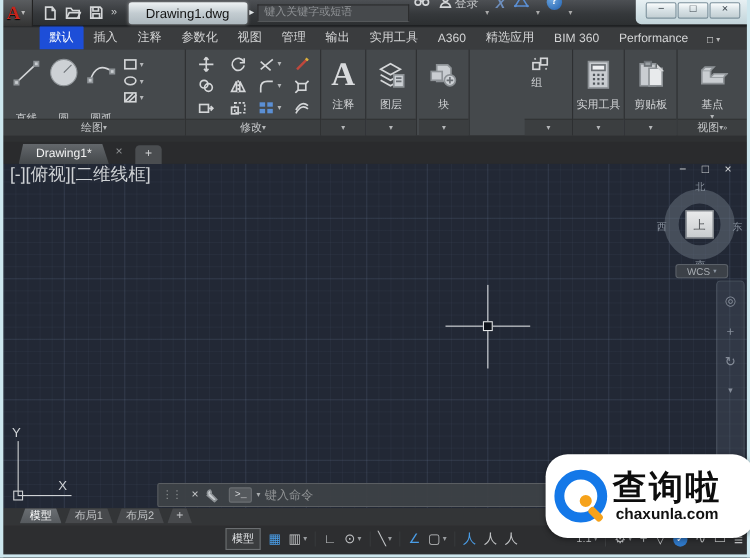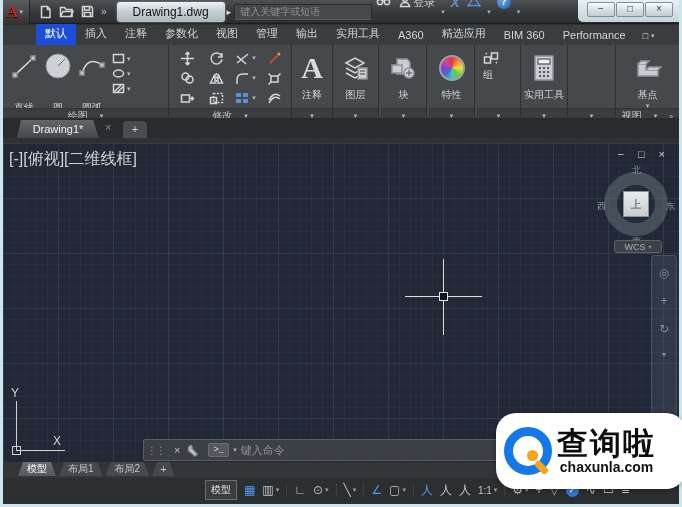--- a/index.html
+++ b/index.html
@@ -42,21 +42,21 @@
   .rtab { color:#d4d5d6; font-size:11px; padding:3px 9px 4px; cursor:default; }
   .rtab.active { background:#1d4ed8; color:#fff; border-radius:2px 2px 0 0; }
   .rtab-overflow { display:flex; align-items:center; gap:3px; margin-left:8px; padding-bottom:4px; }
   .rtab-overflow .sq { color:#e8e8e8; font-size:9px; }
   .rtab-overflow .cv { color:#bbb; font-size:7px; }
 
   
   .ribbon { position:absolute; top:45px; left:3px; width:676px; height:78px; background:#45494c; z-index:10; }
   .panel { position:absolute; top:0; height:78px; border-right:1px solid #2d2f31; }
   .panel-strip { position:absolute; bottom:0; left:0; width:100%; height:15px; background:#3b3e40; border-top:1px solid #323435;
-    display:flex; align-items:center; justify-content:center; gap:12px; color:#c6c8ca; font-size:10px; }
+    display:flex; align-items:center; justify-content:center; gap:0; color:#c6c8ca; font-size:10px; }
   .strip-caret { font-size:7px; color:#b5b7b9; }
   .draw-tools { display:flex; padding:3px 2px 0 4px; }
   .tool { width:34px; display:flex; flex-direction:column; align-items:center; }
   .tool .tico { height:36px; display:flex; align-items:center; justify-content:center; }
   .tool .tlabel { color:#d3d5d7; font-size:10px; margin-top:17px; }
   .tool .tcaret { color:#b5b7b9; font-size:7px; margin-top:1px; height:7px; }
   .mini-col { display:flex; flex-direction:column; gap:4px; padding-top:5px; margin-left:3px; }
   .mini-item { display:flex; align-items:center; gap:2px; }
   .mini-item .cv { color:#b5b7b9; font-size:7px; }
   .mod-grid { display:grid; grid-template-columns:repeat(4,29px); grid-auto-rows:20px; padding:3px 0 0 4px; }
@@ -65,21 +65,21 @@
   .bigbtn { display:flex; flex-direction:column; align-items:center; padding-top:4px; }
   .bigbtn .bico { height:38px; display:flex; align-items:center; justify-content:center; }
   .bigbtn .blabel { color:#d3d5d7; font-size:10px; margin-top:1px; }
   .bigbtn .bcaret { color:#b5b7b9; font-size:7px; height:8px; }
   .big-a { color:#d8dadc; font-size:30px; font-weight:bold; font-family:"Liberation Serif","DejaVu Serif",serif; line-height:1; }
   .prop-wheel { width:26px; height:26px; border-radius:50%;
     background:conic-gradient(#e03c3c,#f0923c,#f0e23c,#67c93f,#3fc9b8,#3f6cd8,#8a3fd8,#d83f9e,#e03c3c);
     border:2px solid #9aa0a4; }
 
   
-  .doc-tabs { position:absolute; top:118px; left:3px; width:676px; height:20px; background:#2a2b2d; z-index:10; }
+  .doc-tabs { position:absolute; top:129px; left:3px; width:676px; height:20px; background:#2a2b2d; z-index:10; }
   .doc-tab { position:absolute; left:14px; top:2px; width:82px; height:18px; color:#f2f2f2; font-size:11px;
     background:linear-gradient(#63676b,#44484b); border-radius:4px 4px 0 0; display:flex; align-items:center; justify-content:center;
     clip-path:polygon(0 100%, 4px 0, calc(100% - 6px) 0, 100% 100%); }
   .doc-close { position:absolute; left:102px; top:3px; color:#8e9092; font-size:11px; }
   .doc-plus { position:absolute; left:120px; top:3px; width:24px; height:17px; background:#4a4d50; border-radius:4px 4px 0 0;
     color:#cfd1d3; font-size:11px; text-align:center; line-height:16px; }
 
   
   .canvas { position:absolute; top:143px; left:3px; width:676px; height:319px; background:#222835; overflow:hidden; z-index:5;
     background-image:
@@ -129,21 +129,21 @@
     clip-path:polygon(5px 0, calc(100% - 5px) 0, 100% 100%, 0 100%); }
 
   
   .statusbar { position:absolute; top:478px; left:3px; width:676px; height:24px; background:#2d2e30; z-index:10;
     display:flex; align-items:center; padding-left:202px; gap:7px; color:#c2c4c6; font-size:12px; }
   .st { display:flex; align-items:center; gap:2px; }
   .st .cv { font-size:7px; color:#9a9da0; }
   .st.blue { color:#4a9ee8; }
   .st-model { border:1px solid #6b6e71; background:#3a3c3e; font-size:10px; color:#e4e6e8; padding:2px 5px; }
   .st-sep { width:1px; height:14px; background:#202123; border-right:1px solid #3d3f41; }
-  .st-scale { font-size:10px; }
+  .st-scale { font-size:10px;margin-left:46px; }
   .st-circle { width:13px; height:13px; border-radius:50%; background:#2f78c8; color:#fff; font-size:9px; text-align:center; line-height:13px; }
   .st-menu { font-size:14px; }
 
   
   .watermark { position:absolute; left:496px; top:413px; width:190px; height:76px; background:#fff; border-radius:20px;
     z-index:70; box-shadow:0 1px 5px rgba(0,0,0,.35); display:flex; align-items:center; padding-left:8px; }
   .wm-logo { position:relative; width:48px; height:48px; flex:0 0 auto; }
   .wm-ring { position:absolute; inset:0; border-radius:50%; border:9px solid #1478e8; }
   .wm-lens { position:absolute; left:20px; top:20px; width:17px; height:17px; border-radius:50%; background:#f6a21a; border:3px solid #fff; }
   .wm-handle { position:absolute; left:34px; top:33px; width:7px; height:15px; background:#f6a21a; border-radius:3px; transform:rotate(-45deg); }
@@ -435,31 +435,20 @@
               <path d="M20 15v6M17 18h6" stroke="#6b7075"></path>
             </svg>
           </span>
         <span class="blabel">块</span>
       </div>
       <div class="panel-strip">
           <span class="strip-caret">▾</span>
         </div>
     </div>
 
-    <div class="panel" style="left:426px;width:46px;">
-      <div class="bigbtn">
-        <span class="bico">
-            <span class="prop-wheel"></span>
-          </span>
-        <span class="blabel">特性</span>
-      </div>
-      <div class="panel-strip">
-          <span class="strip-caret">▾</span>
-        </div>
-    </div>
 
     <div class="panel" style="left:474px;width:44px;">
       <div class="bigbtn" style="align-items:flex-start;padding-left:6px;">
         <span class="bico" style="height:18px;">
             <svg class="lic" width="16" height="14" viewBox="0 0 16 14">
               <rect x="1.5" y="6" width="6" height="6"></rect>
               <rect x="8.5" y="2" width="6" height="6"></rect>
               <path d="M3 2l1.5 2M13 11l1.5 2" stroke-dasharray="1.5 1"></path>
             </svg>
           </span>
@@ -480,20 +469,31 @@
             </svg>
           </span>
         <span class="blabel">实用工具</span>
       </div>
       <div class="panel-strip">
           <span class="strip-caret">▾</span>
         </div>
     </div>
 
     <div class="panel" style="left:565px;width:48px;">
+      <div class="bigbtn">
+        <span class="bico">
+            <svg class="lic" width="24" height="28" viewBox="0 0 24 28">
+              <rect x="2" y="4" width="14" height="20" class="fillg"></rect>
+              <rect x="6" y="2" width="6" height="4" fill="#9aa0a4" stroke="#6b7075"></rect>
+              <path d="M10 8h12v16H10z" fill="#e8eaec" stroke="#8d9296"></path>
+              <path d="M18 8v-2l4 4h-2" fill="#c9cdd1"></path>
+            </svg>
+          </span>
+        <span class="blabel">剪贴板</span>
+      </div>
       <div class="panel-strip">
           <span class="strip-caret">▾</span>
         </div>
     </div>
 
     <div class="panel" style="left:613px;width:63px;border-right:none;">
       <div class="bigbtn">
         <span class="bico">
             <svg class="lic" width="28" height="24" viewBox="0 0 28 24">
               <path d="M4 20V8h8v6h12v6z" class="fillg"></path>

